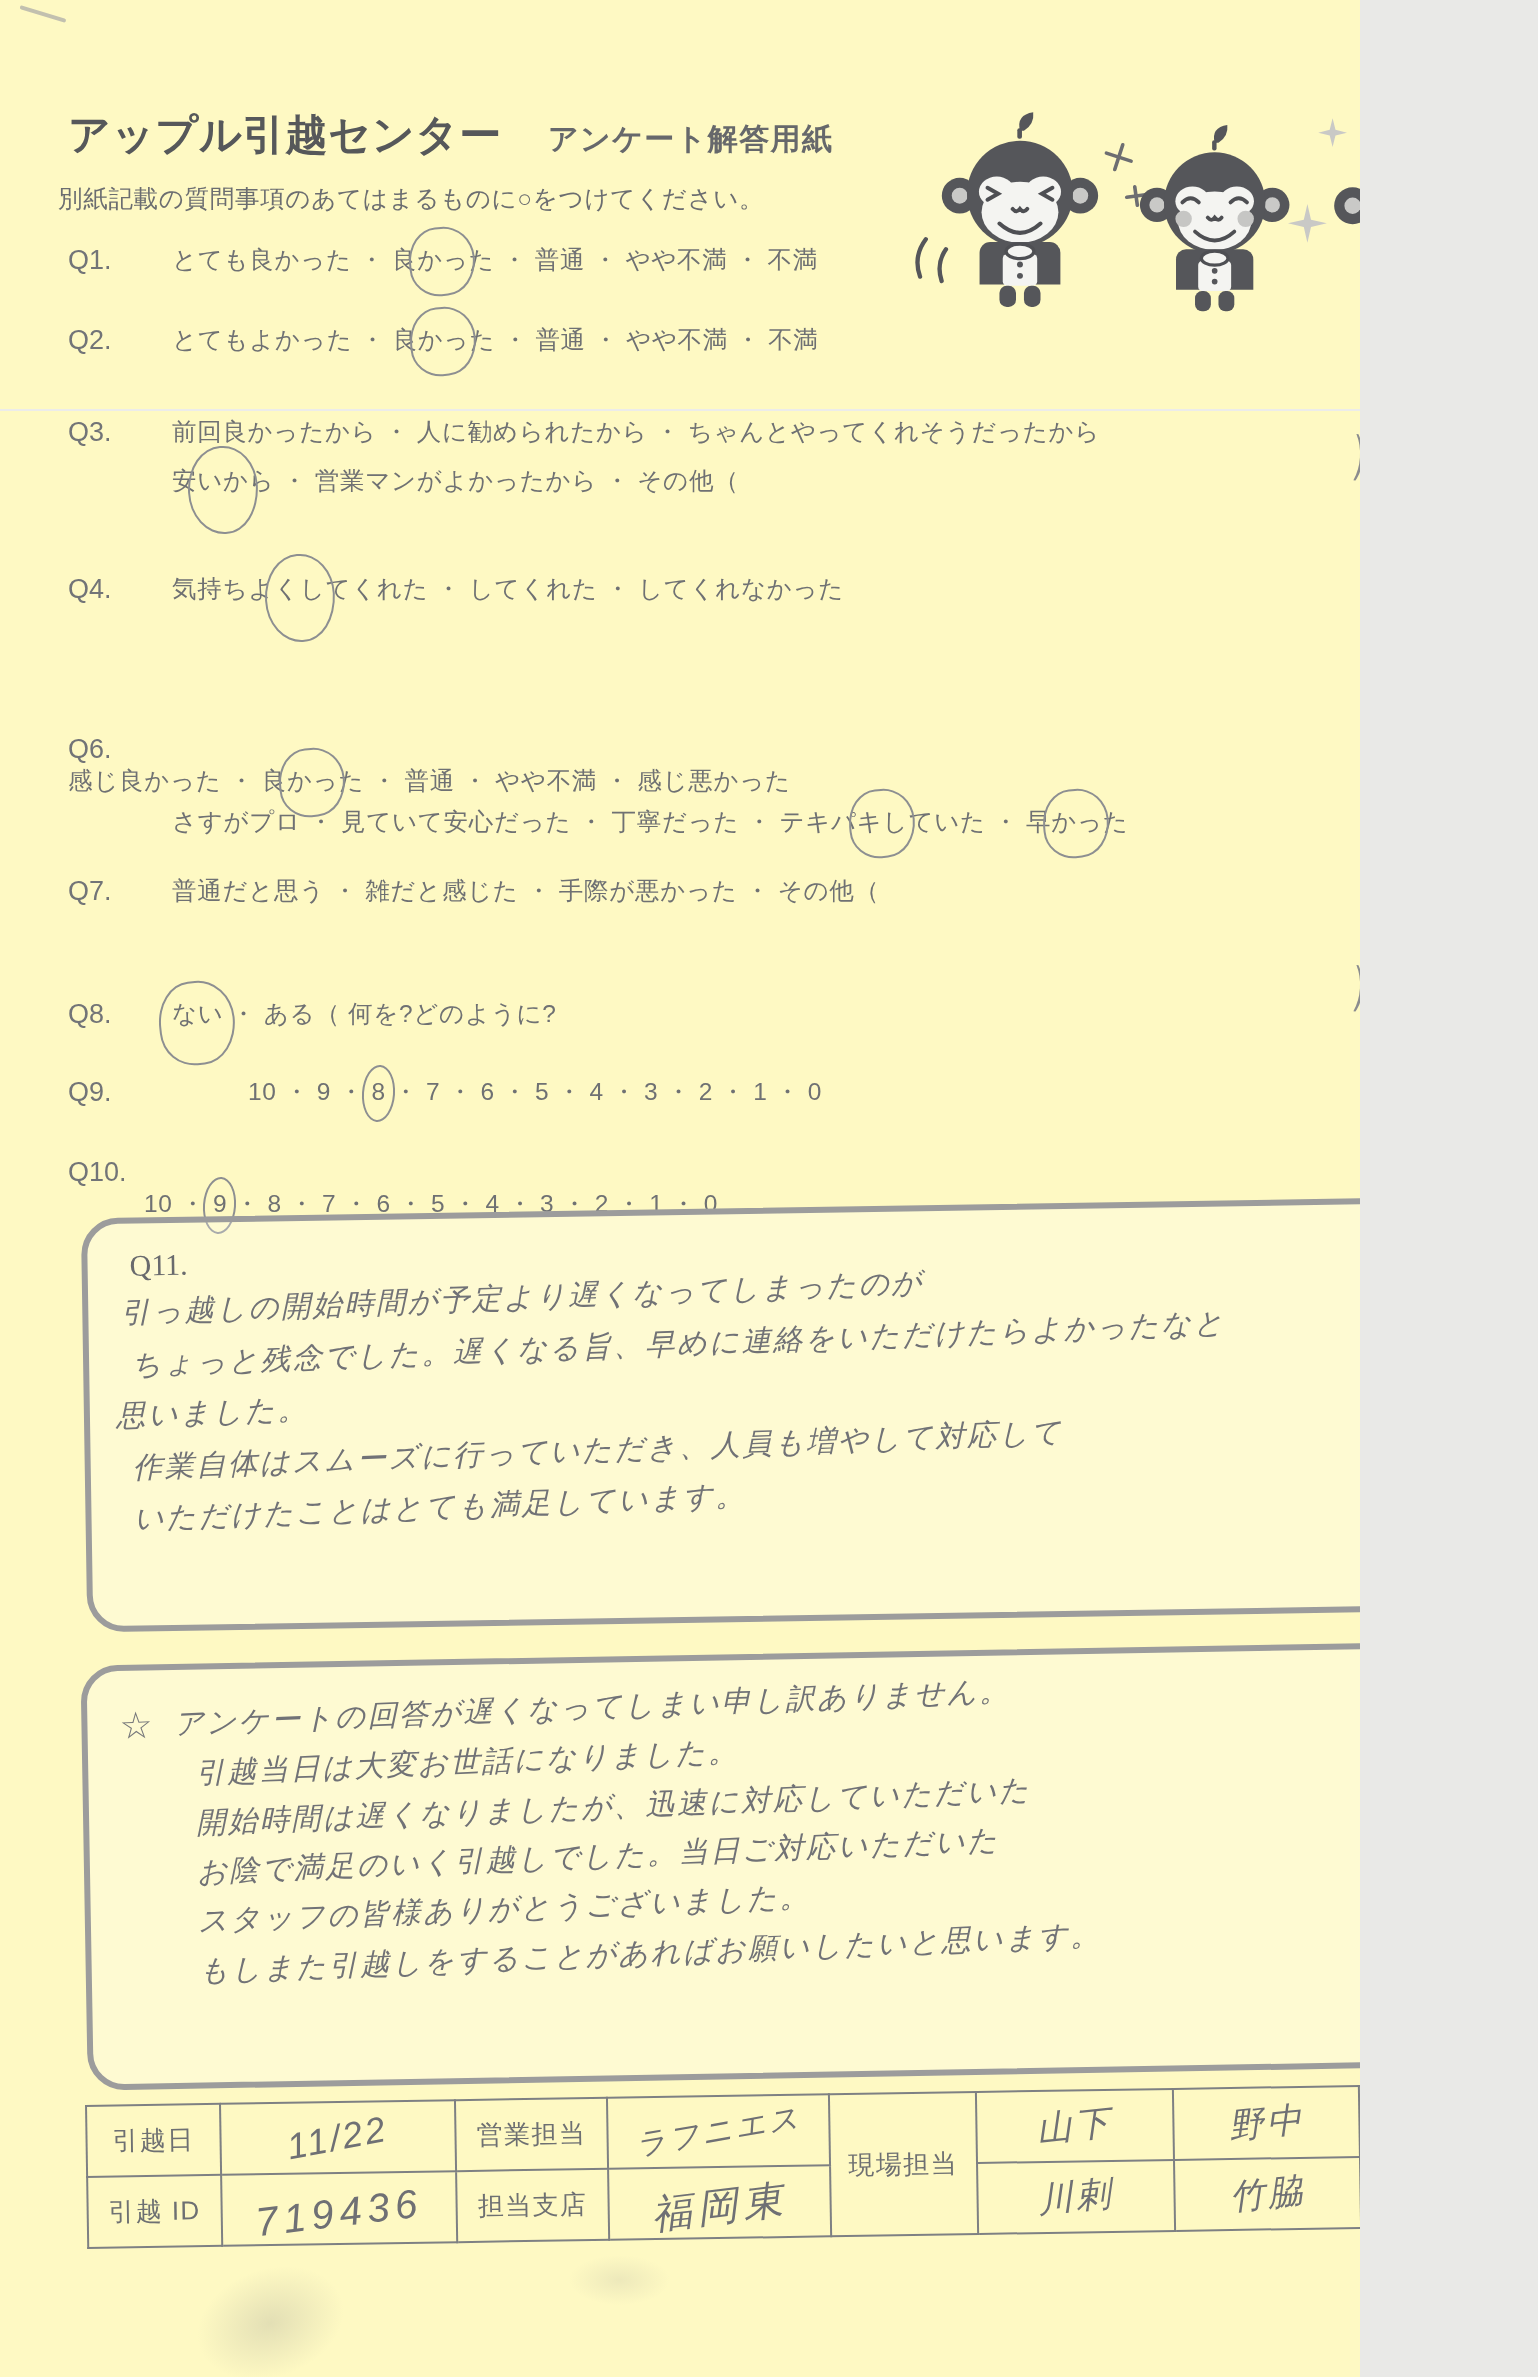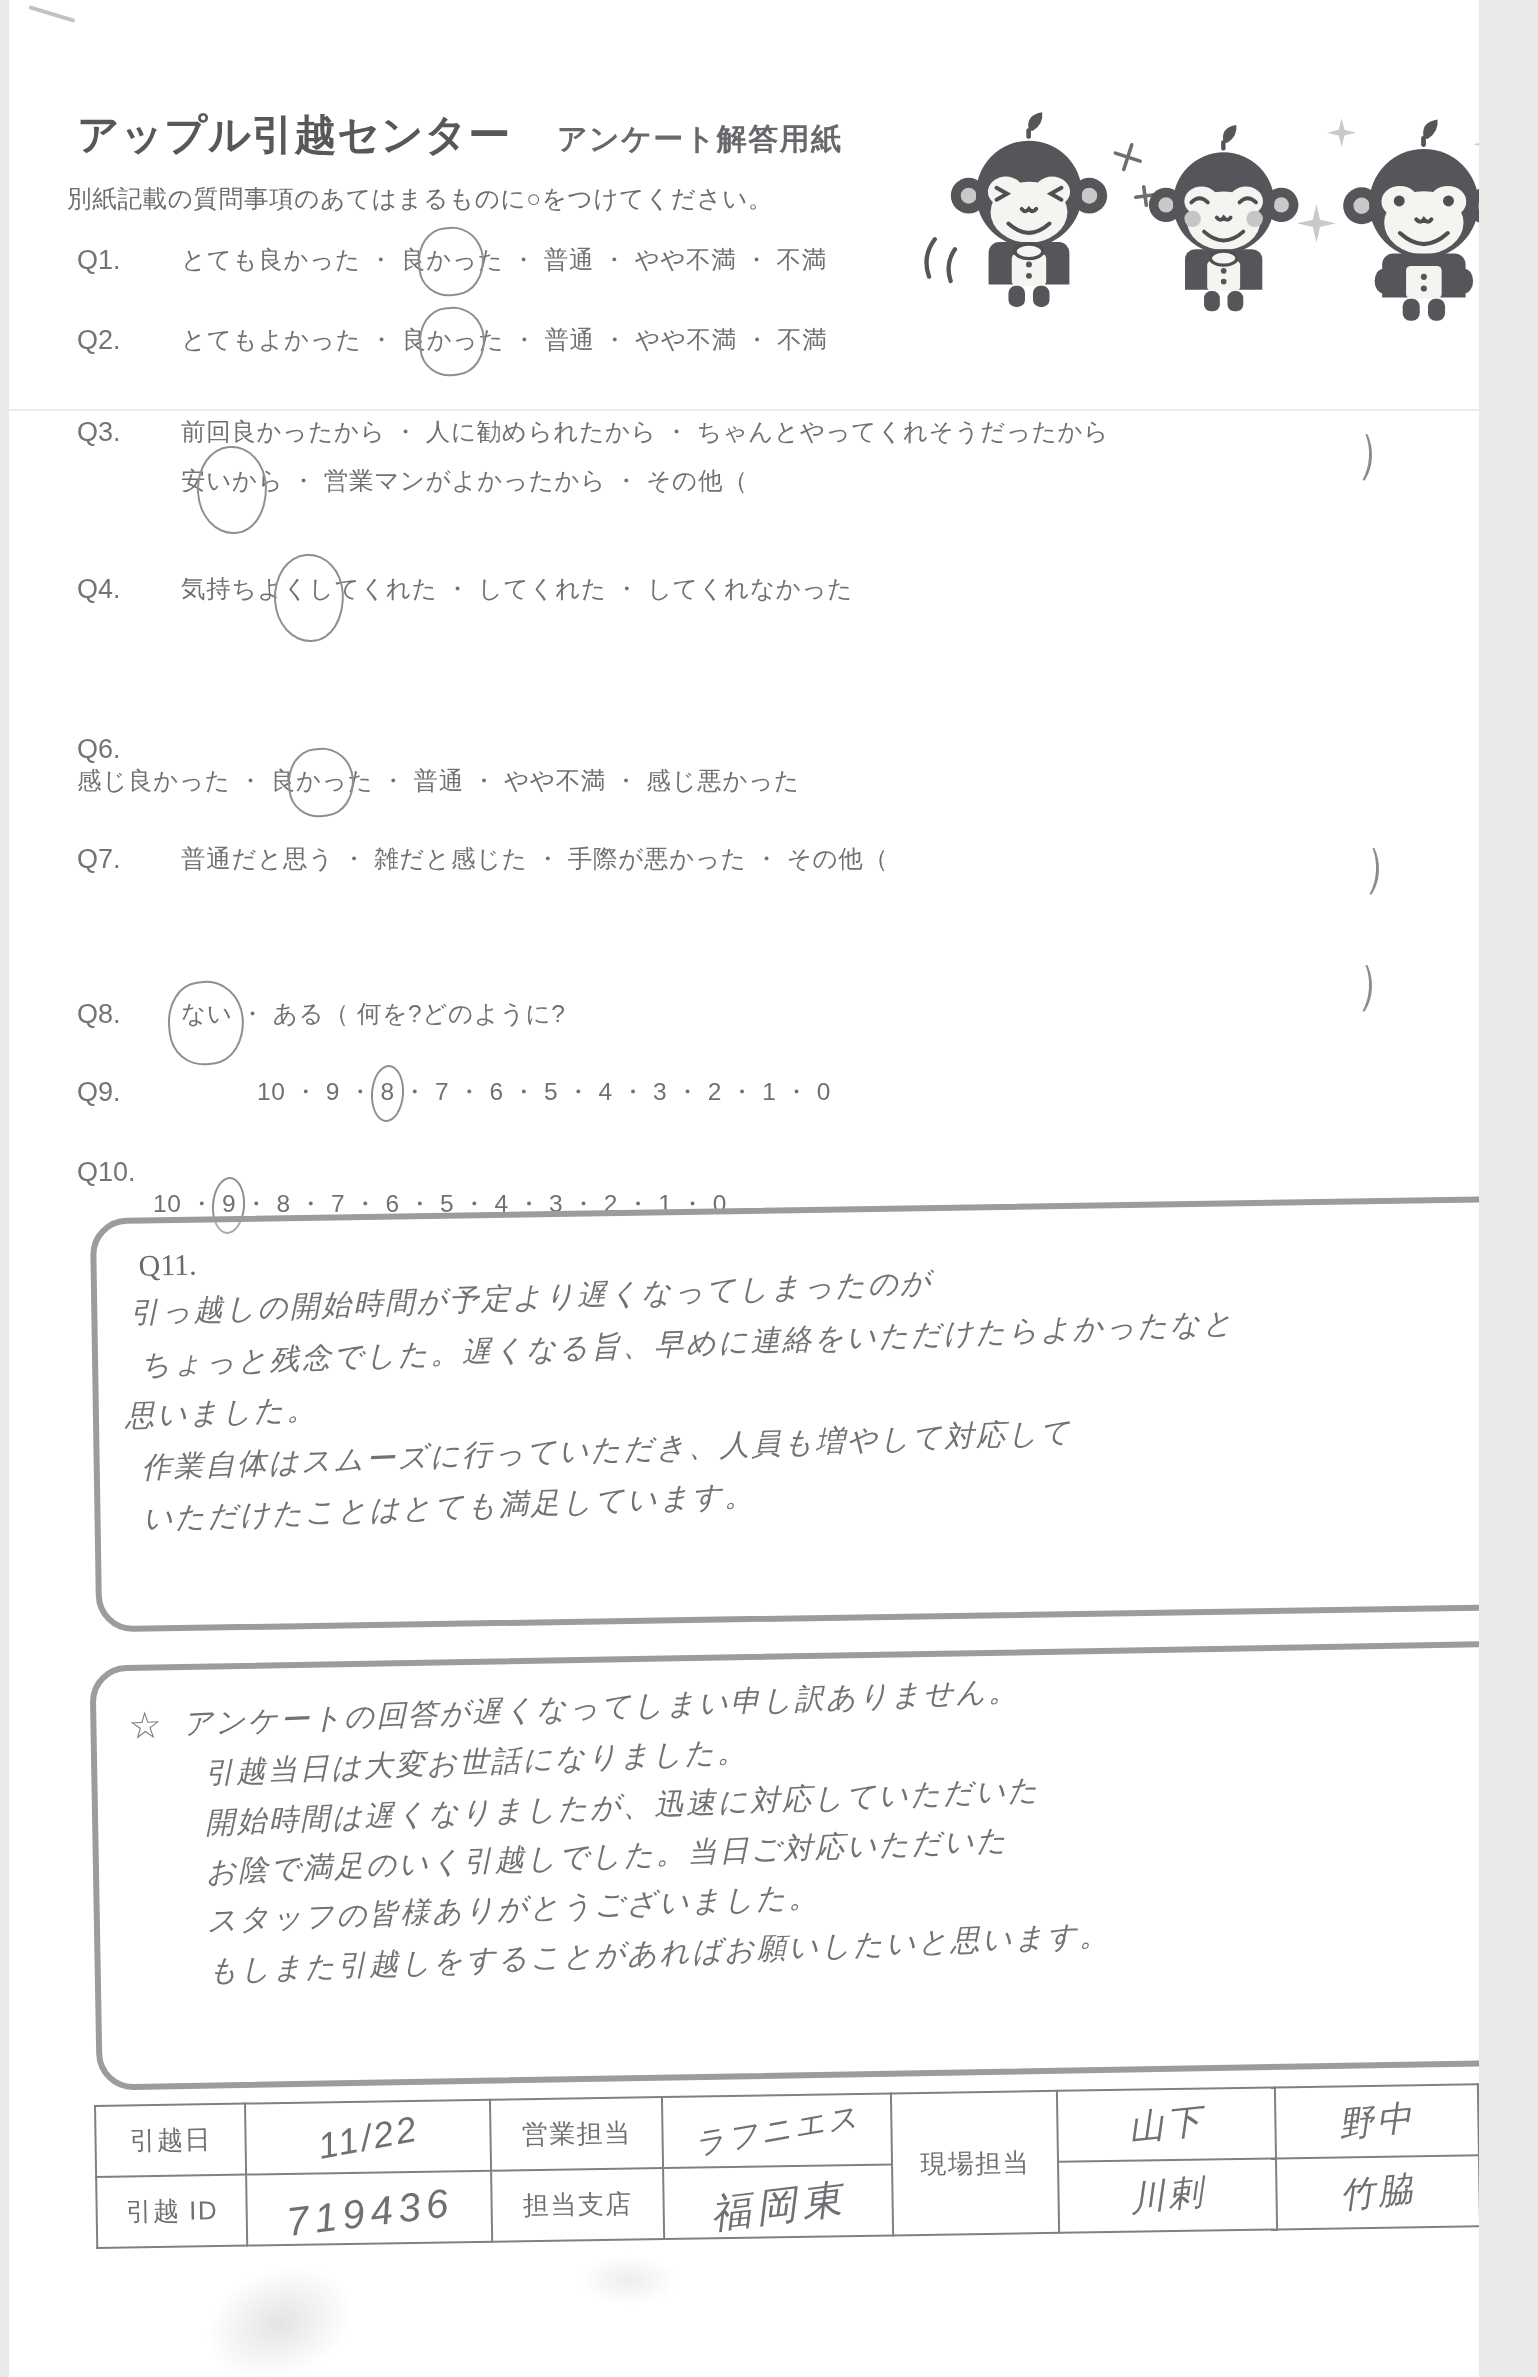--- a/index.html
+++ b/index.html
@@ -1,21 +1,20 @@
 <!DOCTYPE html>
 <html style="font-size:11.5px"><head>
 <meta charset="utf-8">
 <style>
   html,body{margin:0;padding:0;background:#e9e9e7;}
   .page{
-    position:relative; width:1470px; height:2377px; overflow:hidden;
-    background:#ffffff;
+    position:relative; width:1360px; height:2377px; overflow:hidden;
+    background:#fef9c3;
     font-family:"Liberation Sans", sans-serif;
     color:#6f7173;
-    margin-left:9px;
   }
   
   .edge-strip{position:absolute; left:1527px; top:0; width:3.6px; height:1124px;
     background:repeating-linear-gradient(180deg,#cfcfcd 0 5px, rgba(0,0,0,0) 5px 10px); opacity:.65;}
   .corner-mark{position:absolute; left:19px; top:11.5px; width:48px; height:3.6px;
     background:#a8a8a6; transform:rotate(17deg); border-radius:2.2px; opacity:.7;}
   .smudge1{position:absolute; left:195px; top:2269px; width:151px; height:108px;
     background:radial-gradient(closest-side, rgba(130,130,130,.22), rgba(0,0,0,0)); transform:rotate(-20deg);}
   .smudge2{position:absolute; left:569px; top:2255px; width:101px; height:50px;
     background:radial-gradient(closest-side, rgba(140,140,140,.15), rgba(0,0,0,0));}
@@ -216,20 +215,21 @@
     <span class="ql">Q4.</span>
     <span class="opts"><span>気持ちよ</span><span class="circ c-tall">くし</span><span>てくれた ・ してくれた ・ してくれなかった</span></span>
   </div>
   <div class="q" id="q6">
     <span class="ql">Q6.</span>
     <span class="opts"><span>感じ良かった ・ 良</span><span class="circ c-ell">かっ</span><span>た ・ 普通 ・ やや不満 ・ 感じ悪かった</span></span>
   </div>
   <div class="q" id="q7">
     <span class="ql">Q7.</span>
     <span class="opts">
+      <div><span>さすがプロ ・ 見ていて安心だった ・ 丁寧だった ・ テキパ</span><span class="circ c-ell">キし</span><span>ていた ・ 早</span><span class="circ c-ell">かっ</span><span>た</span></div>
       <div class="line2">普通だと思う ・ 雑だと感じた ・ 手際が悪かった ・ その他（</div>
     </span>
   </div>
   <div class="q" id="q8">
     <span class="ql">Q8.</span>
     <span class="opts"><span class="circ c-big">ない</span><span> ・ ある（ 何を?どのように?</span></span>
   </div>
   <div class="q" id="q9">
     <span class="ql">Q9.</span>
     <span class="opts numpad"><span>10 ・ 9 ・ </span><span class="circ c-num">8</span><span> ・ 7 ・ 6 ・ 5 ・ 4 ・ 3 ・ 2 ・ 1 ・ 0</span></span>

